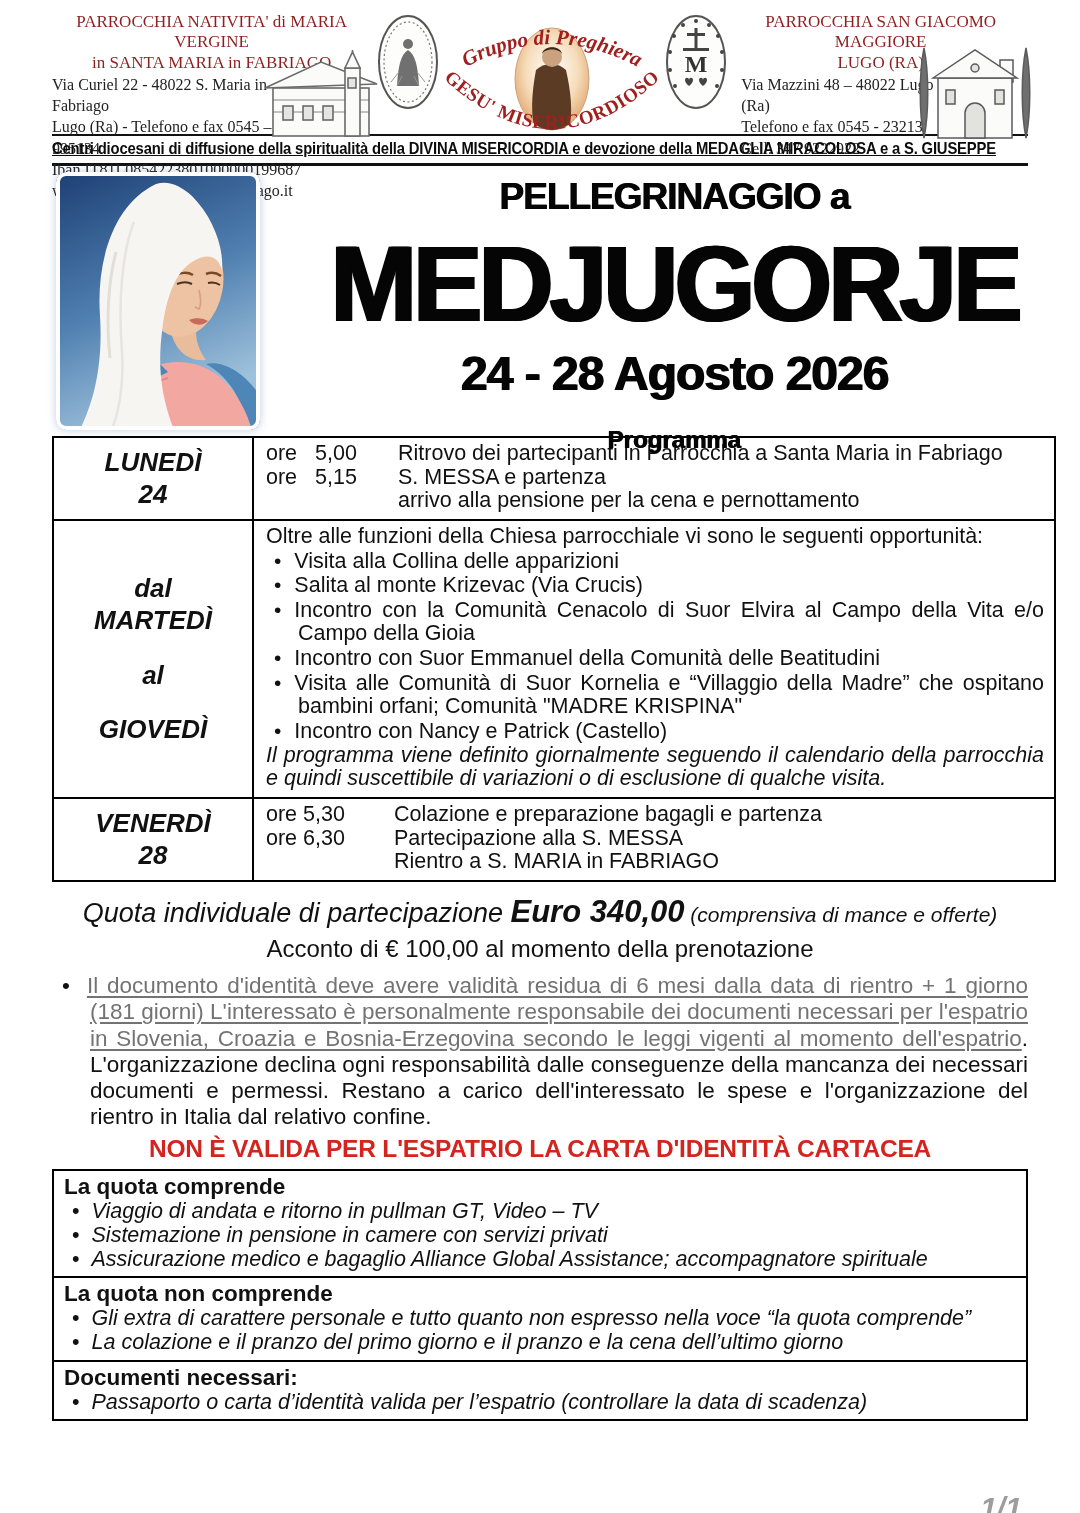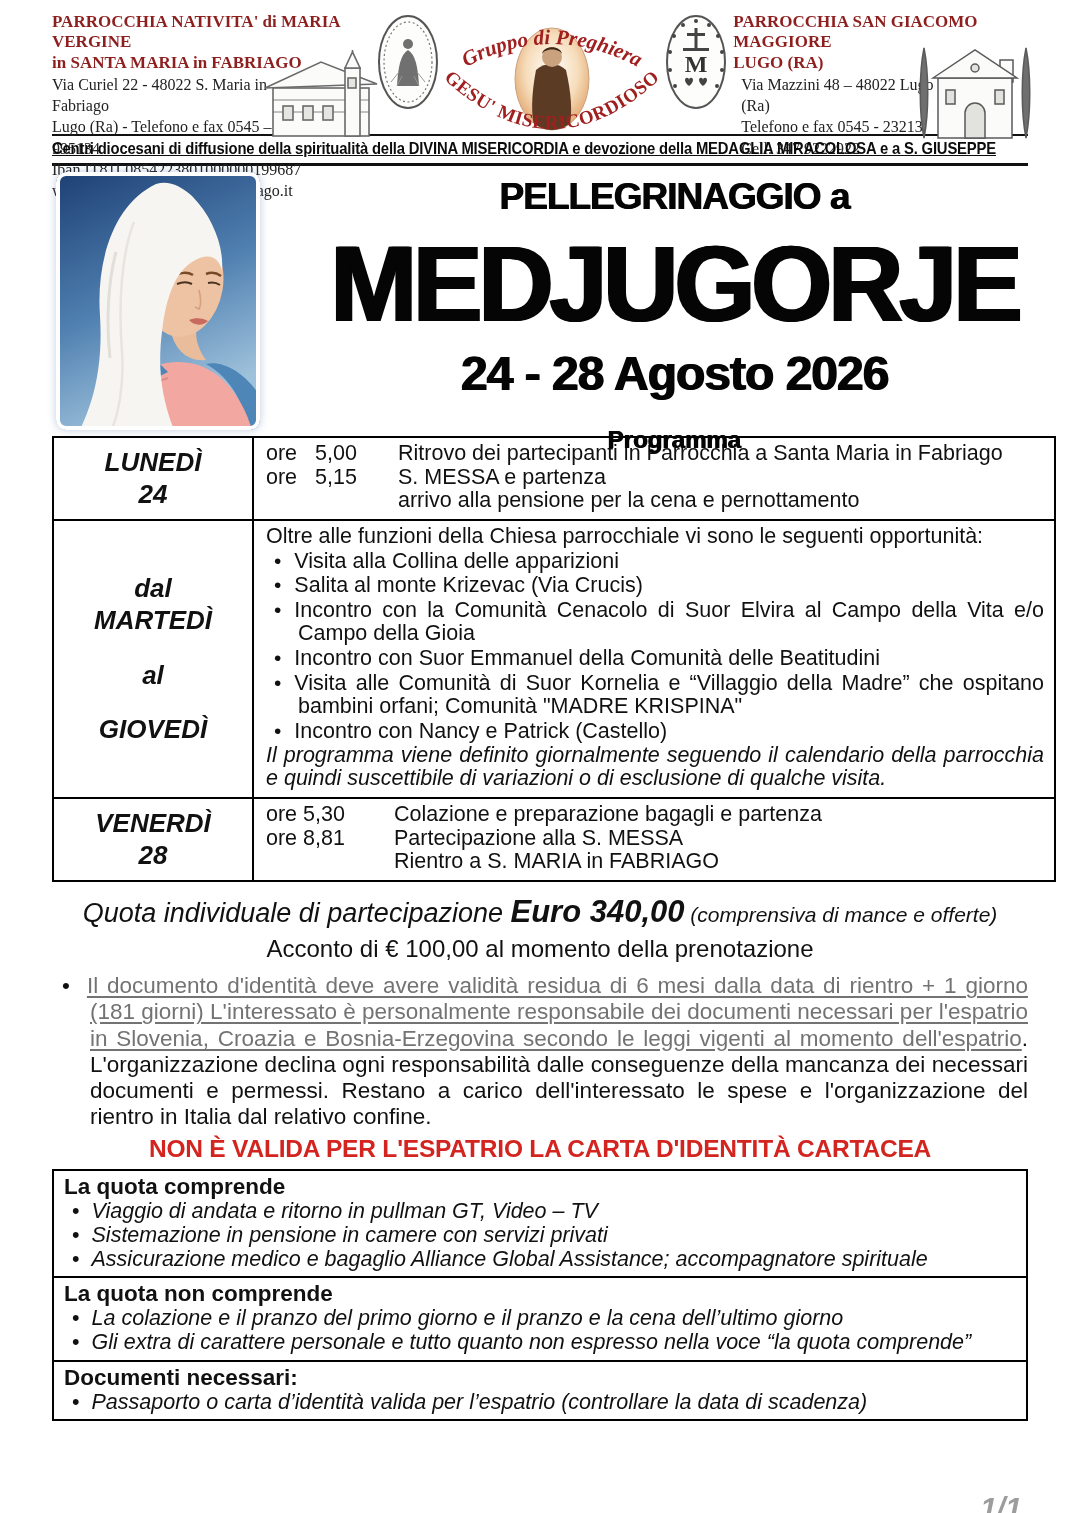--- a/index.html
+++ b/index.html
@@ -8,22 +8,22 @@
     width:1080px; height:1513px; background:#ffffff; margin:0 auto;
     position:relative; overflow:hidden;
     font-family:"Liberation Sans", sans-serif; color:#111;
   }
   
   .header { display:flex; padding:12px 52px 0 52px; gap:6px; height:132px; }
   .h-left { width:338px; position:relative; }
   .h-right { width:312px; position:relative; }
   .h-center { width:352px; position:relative; display:flex; justify-content:center; }
   .parish-title {
-    font-family:"Liberation Serif", serif; font-weight:bold; color:#8e1f1f;
-    font-size:17px; line-height:1.2; text-align:left;
+    font-family:"Liberation Serif", serif; font-weight:normal; color:#8e1f1f;
+    font-size:17px; line-height:1.2; text-align:center;
   }
   .parish-info {
     font-family:"Liberation Serif", serif; font-size:16px; line-height:1.32;
     margin-top:1px; color:#222;
   }
   .h-left .parish-info { width:250px; }
   .h-right .parish-info { width:200px; margin-left:8px; }
   .church-sketch-left { position:absolute; right:-14px; bottom:-8px; }
   .church-sketch-right { position:absolute; right:-6px; top:26px; }
   .medal { position:absolute; top:2px; }
@@ -313,21 +313,21 @@
       <td class="day-cell">
         <div>VENERDÌ</div>
         <div>28</div>
       </td>
       <td class="content-cell">
         <div class="sched-line short">
               <span class="t">ore 5,30</span>
               <span>Colazione e preparazione bagagli e partenza</span>
             </div>
         <div class="sched-line short">
-              <span class="t">ore 8,81</span>
+              <span class="t">ore 6,30</span>
               <span>Partecipazione alla S. MESSA</span>
             </div>
         <div class="sched-line short">
               <span class="t"></span>
               <span>Rientro a S. MARIA in FABRIAGO</span>
             </div>
       </td>
     </tr>
     </tbody>
   </table>
@@ -347,22 +347,22 @@
       <div class="box-title">La quota comprende</div>
       <ul class="box-list">
         <li>Viaggio di andata e ritorno in pullman GT, Video – TV</li>
         <li>Sistemazione in pensione in camere con servizi privati</li>
         <li>Assicurazione medico e bagaglio Alliance Global Assistance; accompagnatore spirituale</li>
       </ul>
     </div>
     <div class="box-section">
       <div class="box-title">La quota non comprende</div>
       <ul class="box-list">
+        <li>Gli extra di carattere personale e tutto quanto non espresso nella voce “la quota comprende”</li>
         <li>La colazione e il pranzo del primo giorno e il pranzo e la cena dell’ultimo giorno</li>
-        <li>Gli extra di carattere personale e tutto quanto non espresso nella voce “la quota comprende”</li>
       </ul>
     </div>
     <div class="box-section">
       <div class="box-title">Documenti necessari:</div>
       <ul class="box-list">
         <li>Passaporto o carta d’identità valida per l’espatrio (controllare la data di scadenza)</li>
       </ul>
     </div>
   </div>
 

